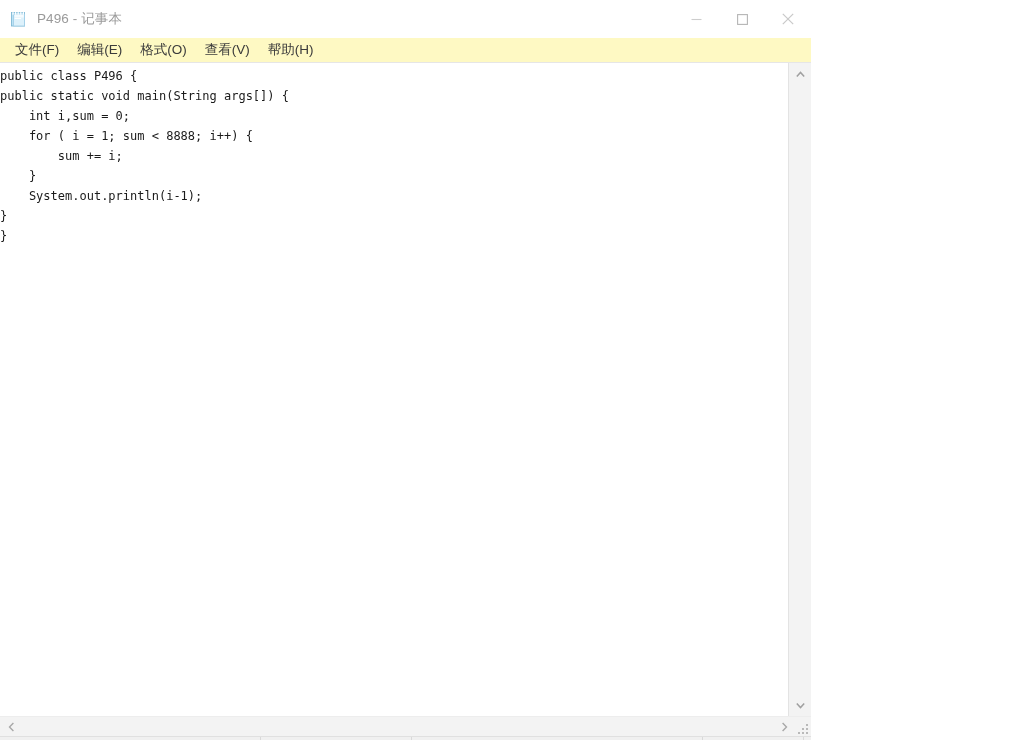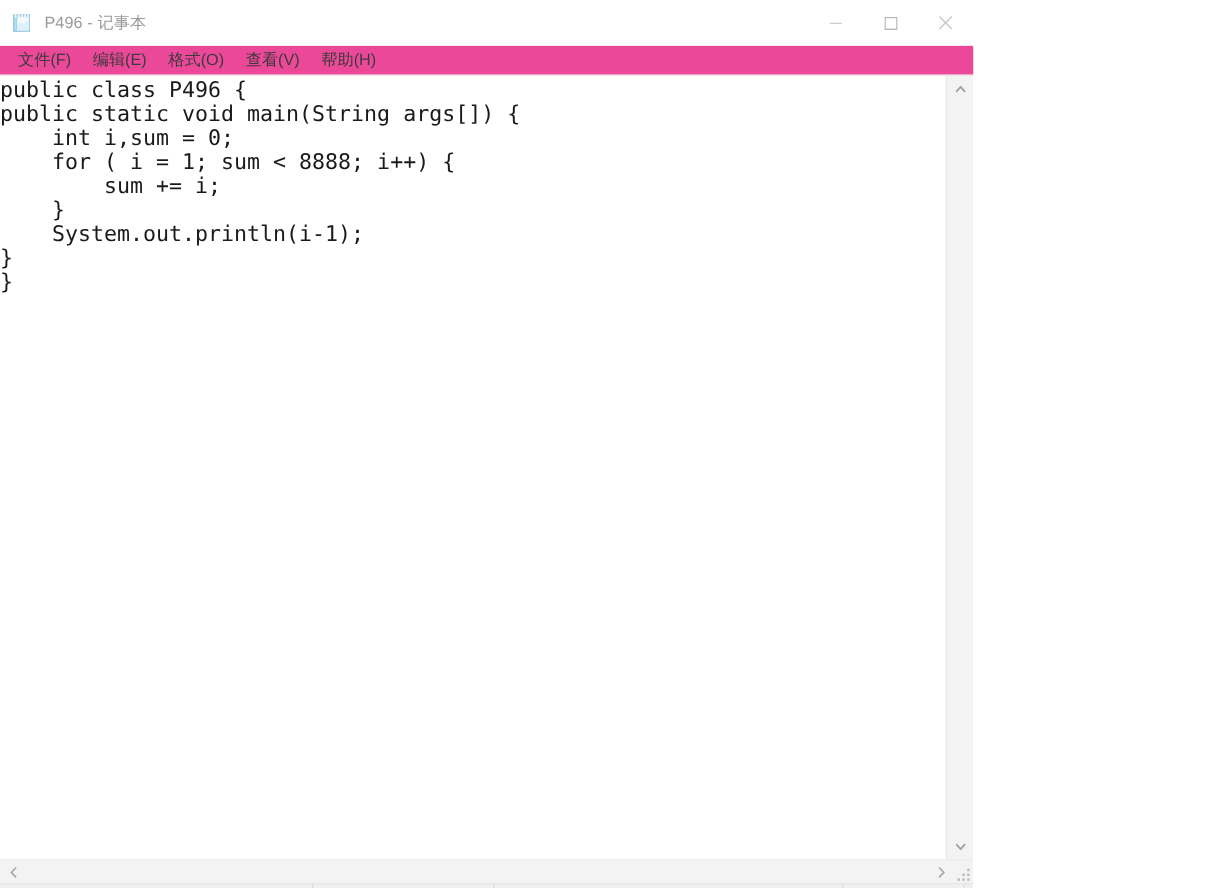--- a/index.html
+++ b/index.html
@@ -73,21 +73,21 @@
     background: transparent;
     border: 0;
     padding: 0;
   }
   .win-btn svg { display: block; }
 
   
   .menubar {
     height: 24px;
     min-height: 24px;
-    background: #ec4899;
+    background: #fef9c3;
     display: flex;
     align-items: center;
     padding-left: 6px;
     border-bottom: 1px solid #e6e6e6;
     user-select: none;
   }
   .menu-item {
     font-size: 13.5px;
     color: #3b3b3b;
     padding: 0 9px;
@@ -116,21 +116,21 @@
     flex: 1 1 auto;
     position: relative;
     background: #ffffff;
     overflow: hidden;
     border-right: 1px solid #e3e3e3;
   }
   .code {
     margin: 0;
     padding: 0;
     font-family: "DejaVu Sans Mono", "Liberation Mono", monospace;
-    font-size: 18px;
+    font-size: 12px;
     line-height: 20px;
     color: #1a1a1a;
     white-space: pre;
     letter-spacing: 0px;
     position: absolute;
     top: 3px;
     left: 0px;
   }
 
   

